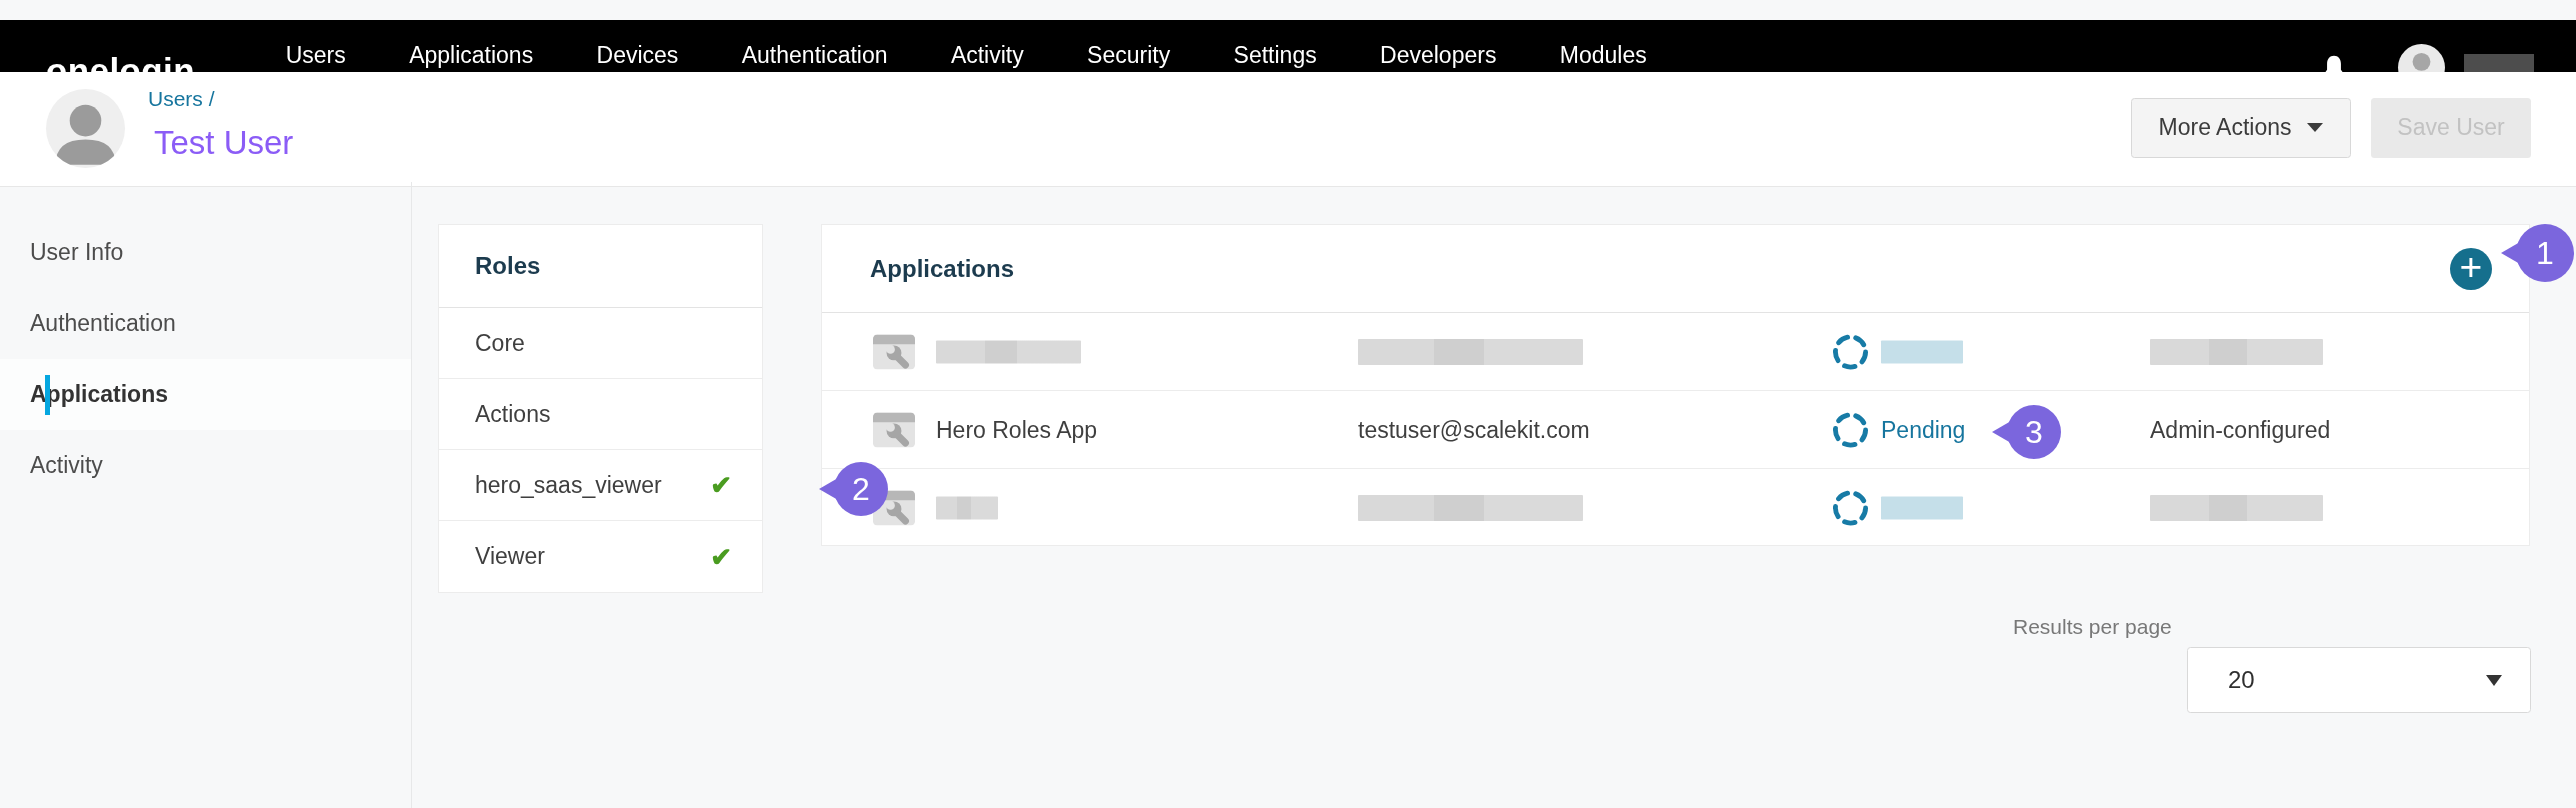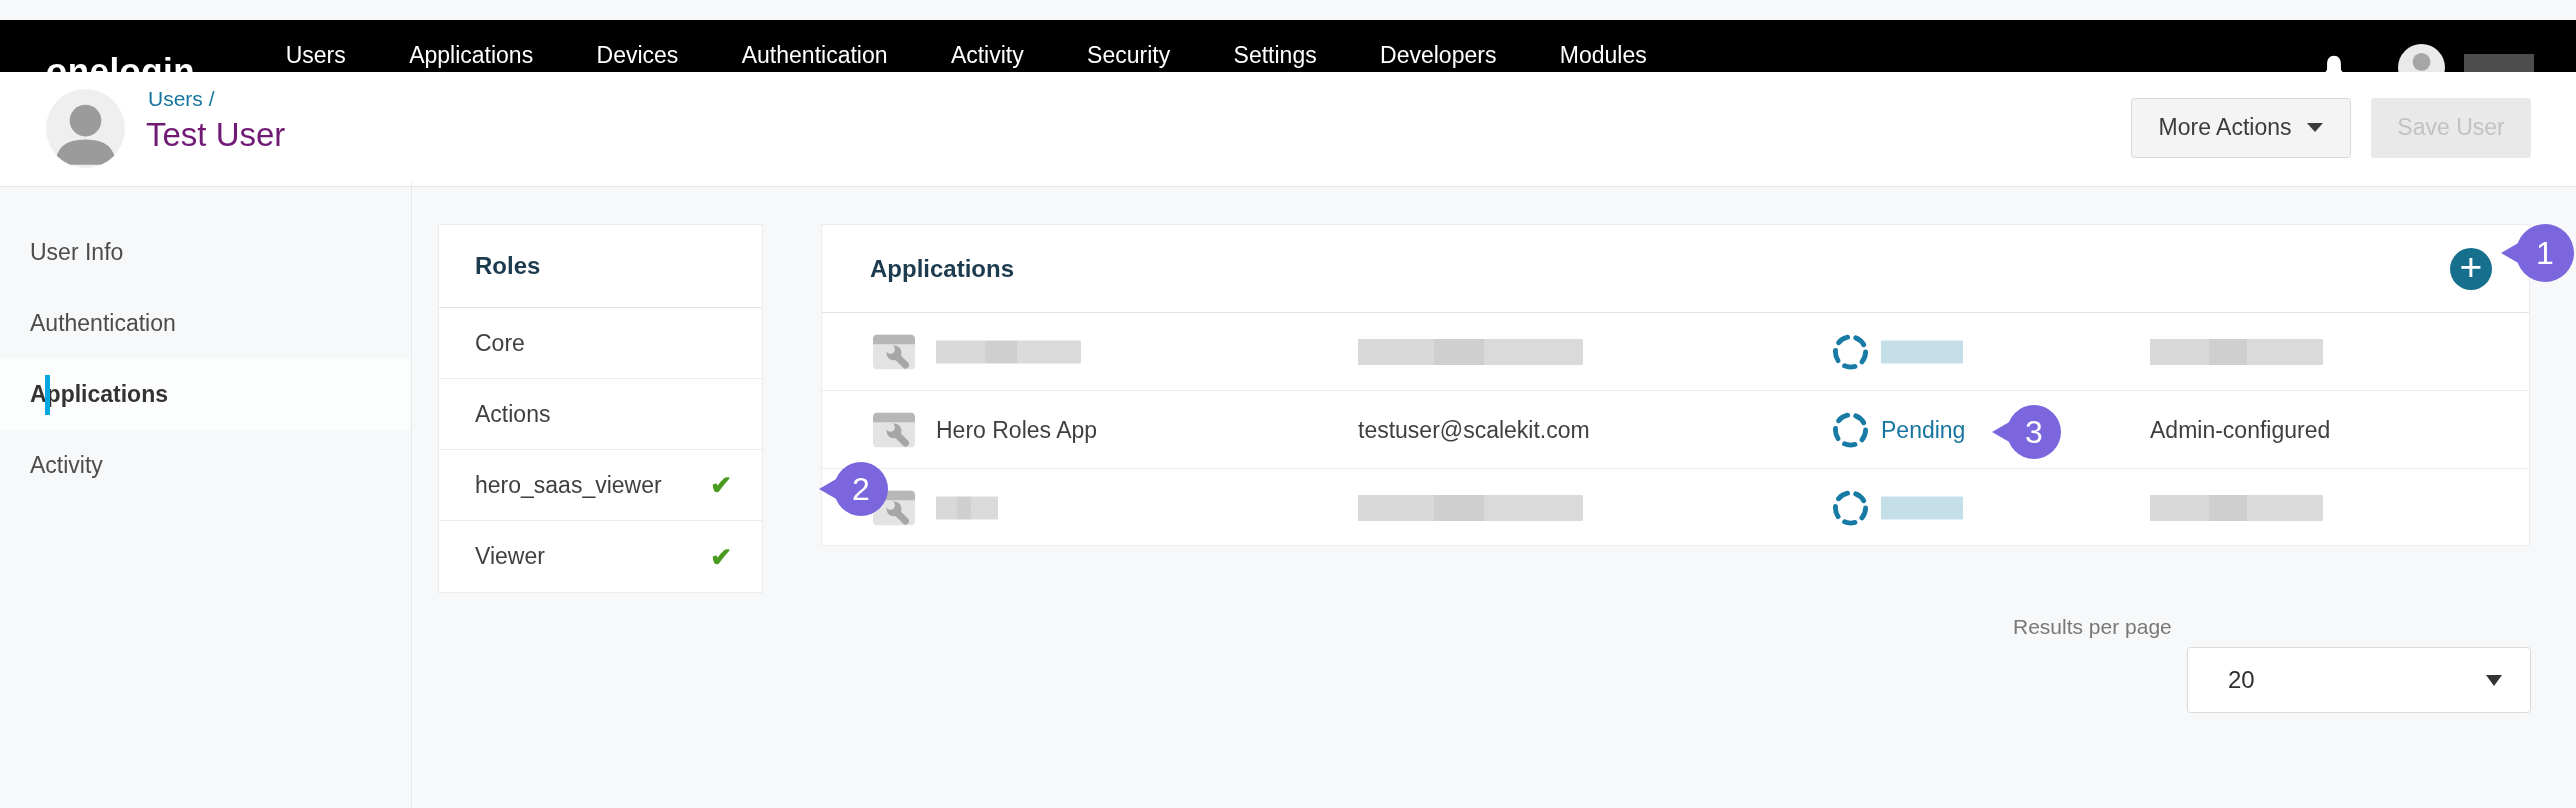--- a/index.html
+++ b/index.html
@@ -37,21 +37,21 @@
   }
   .user-avatar{
     position:absolute;left:46px;top:16.7px;width:79px;height:79px;border-radius:50%;
     background:#efefef;overflow:hidden;
   }
   .breadcrumb{
     position:absolute;left:148px;top:15px;font-size:21px;color:var(--link-teal,#16759e);
     text-decoration:none;cursor:pointer;
   }
   .page-title{
-    position:absolute;left:146px;top:44px;margin:0;font-size:33px;font-weight:400;color:#701a75;
+    position:absolute;left:146px;top:44px;margin:8px;font-size:33px;font-weight:400;color:#8b5cf6;
   }
   .btn-more{
     position:absolute;left:2131px;top:25.5px;width:220px;height:60px;
     background:#f4f4f4;border:0.9px solid #d8d8d8;border-radius:3.5px;
     font-family:inherit;font-size:23px;color:#3b3b3b;
     display:flex;align-items:center;justify-content:center;cursor:pointer;
   }
   .caret-down{
     display:inline-block;width:0;height:0;margin-left:16px;
     border-left:8px solid transparent;border-right:8px solid transparent;

